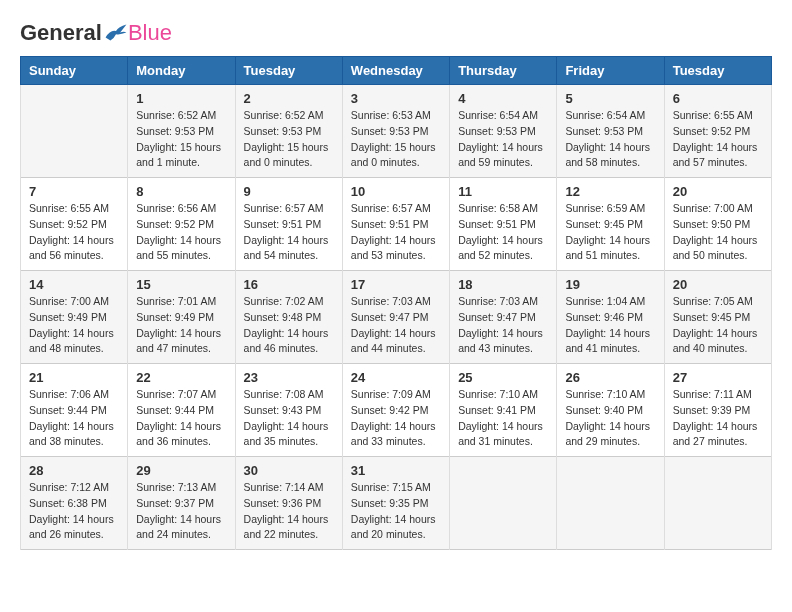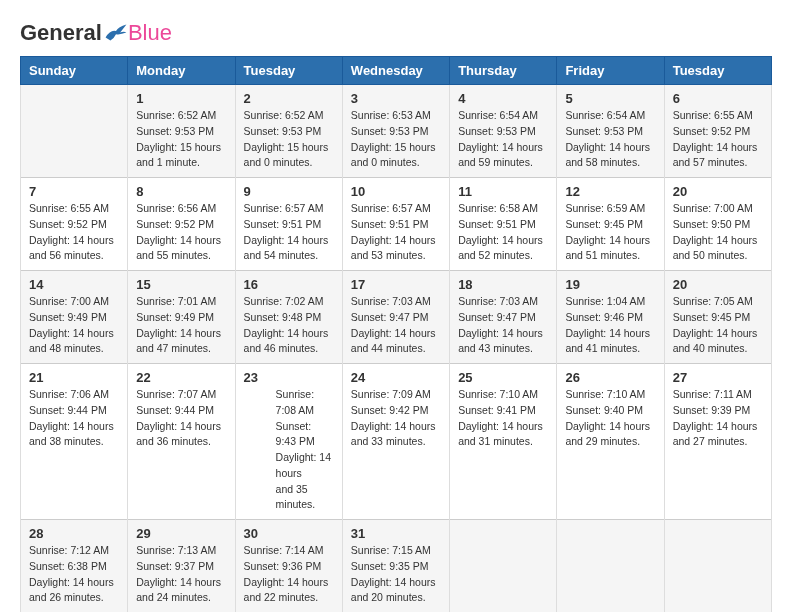--- a/index.html
+++ b/index.html
@@ -285,21 +285,21 @@
         </td>
         <td>
           <span class="day-number">22</span>
           <div class="cell-content" style="white-space: pre-line;">Sunrise: 7:07 AM
 Sunset: 9:44 PM
 Daylight: 14 hours
 and 36 minutes.</div>
         </td>
         <td>
           <span class="day-number">23</span>
-          <div class="cell-content" style="white-space: pre-line; margin-left: 32px;">Sunrise: 7:08 AM
+          <div class="cell-content" style="white-space: pre-line;">Sunrise: 7:08 AM
 Sunset: 9:43 PM
 Daylight: 14 hours
 and 35 minutes.</div>
         </td>
         <td>
           <span class="day-number">24</span>
           <div class="cell-content" style="white-space: pre-line;">Sunrise: 7:09 AM
 Sunset: 9:42 PM
 Daylight: 14 hours
 and 33 minutes.</div>

